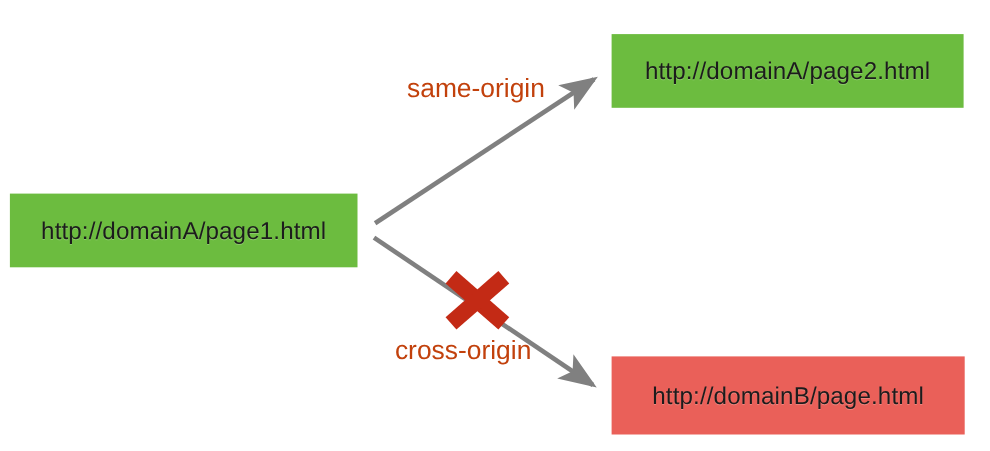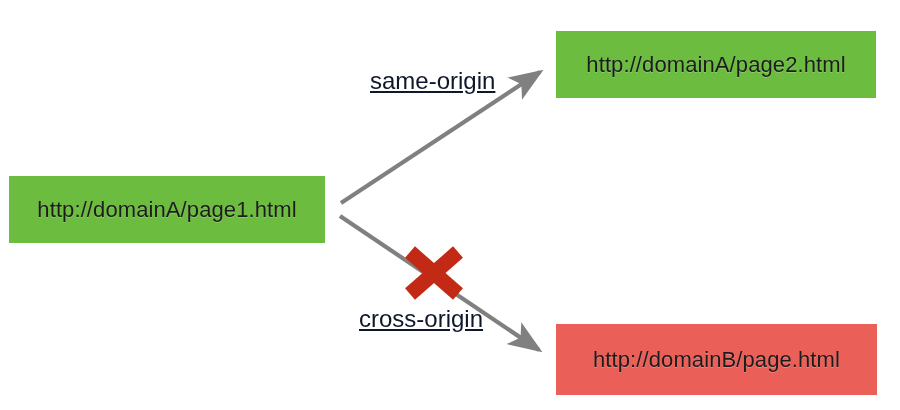--- a/index.html
+++ b/index.html
@@ -59,23 +59,22 @@
     left: 0;
     top: 0;
     width: 900px;
     height: 410px;
     overflow: visible;
   }
   .edge-label {
     position: absolute;
     font-size: 24px;
     line-height: 1;
-    color: #0f172a;
+    color: #c2410c;
     white-space: nowrap;
-    text-decoration: underline;
   }
   .label-same-origin {
     left: 370px;
     top: 69px;
   }
   .label-cross-origin {
     left: 359px;
     top: 307px;
   }
 </style>

